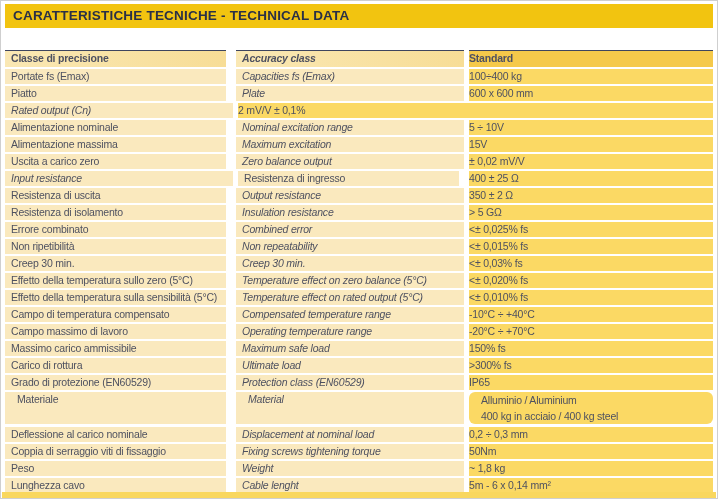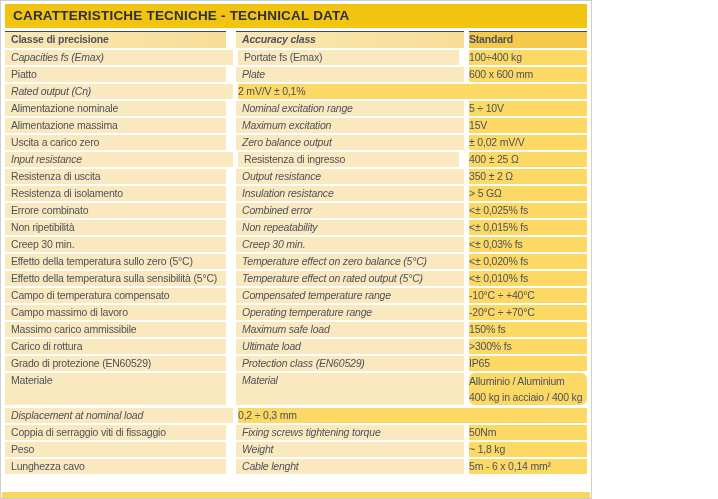--- a/index.html
+++ b/index.html
@@ -1,38 +1,38 @@
 <!DOCTYPE html>
 <html style="--title-bar-bg: #F2C410; --title-text: #2A3047; --row-bg: #FAE9BE; --value-bg: #FBD964; --standard-bg: #F5C94A; --header-border: #3E455E; --text: #4E5160; --bottom-strip: #F9D75E;"><head>
 <meta charset="utf-8">
 <style>
   html, body { margin: 0; padding: 0; background: #ffffff; }
   .page {
     position: relative;
-    width: 592px;
+    width: 718px;
     height: 499px;
     box-sizing: border-box;
     border: 1px solid #cfcfcf;
     background: #ffffff;
     font-family: "Liberation Sans", sans-serif;
     overflow: hidden;
   }
   .title-bar {
     margin: 3px 4px 0 4px;
     height: 24px;
     line-height: 24px;
     background: var(--title-bar-bg, #F2C410);
     color: var(--title-text, #2A3047);
     font-size: 13.5px;
     font-weight: bold;
     padding-left: 8px;
     letter-spacing: 0.2px;
   }
   .tbl {
-    margin: 3px 4px 0 4px;
+    margin: 22px 4px 0 4px;
   }
   .row { display: flex; margin-bottom: 2px; }
   .row.gap { margin-top: 3px; }
   .cell {
     box-sizing: border-box;
     height: 15px;
     line-height: 15px;
     font-size: 10.5px;
     letter-spacing: -0.2px;
     color: var(--text, #4E5160);
@@ -53,21 +53,21 @@
     font-style: italic;
   }
   .c3 {
     flex: 1;
     text-align: left;
     background: var(--value-bg, #FBD964);
   }
   .row.header .cell { font-weight: bold; border-top: 1.5px solid var(--header-border, #3E455E); height: 17px; line-height: 15px; }
   .row.header .c1, .row.header .c2 { background: linear-gradient(to right, #FAE8B4, #F7DD96); }
   .row.header .c3 { background: var(--standard-bg, #F5C94A); }
-  .row.tall .cell { height: 32px; }
+  .row.tall .cell { height: 32px; padding-left: 12px; }
   .row.tall .c3 { white-space: pre-line; line-height: 16px; border-radius: 6px; }
   .bottom-strip {
     position: absolute;
     left: 1px;
     right: 1px;
     bottom: 0;
     height: 6px;
     background: var(--bottom-strip, #F9D75E);
   }
 </style>
@@ -78,22 +78,22 @@
   <div class="title-bar">CARATTERISTICHE TECNICHE - TECHNICAL DATA</div>
 
   <div class="tbl">
     <div class="row header">
       <div class="cell c1">Classe di precisione</div>
       <div class="cell c2">Accuracy class</div>
       <div class="cell c3">Standard</div>
     </div>
     <div id="rows">
   <div class="row">
+    <div class="cell c1">Portate fs (Emax)</div>
     <div class="cell c2">Capacities fs (Emax)</div>
-    <div class="cell c1">Portate fs (Emax)</div>
     <div class="cell c3">100÷400 kg</div>
   </div>
 
   <div class="row">
     <div class="cell c1">Piatto</div>
     <div class="cell c2">Plate</div>
     <div class="cell c3">600 x 600 mm</div>
   </div>
 
   <div class="row">
@@ -198,20 +198,21 @@
   </div>
 
   <div class="row tall">
     <div class="cell c1">Materiale</div>
     <div class="cell c2">Material</div>
     <div class="cell c3">Alluminio / Aluminium
 400 kg in acciaio / 400 kg steel</div>
   </div>
 
   <div class="row gap">
+    <div class="cell c1">Deflessione al carico nominale</div>
     <div class="cell c2">Displacement at nominal load</div>
     <div class="cell c3">0,2 ÷ 0,3 mm</div>
   </div>
 
   <div class="row">
     <div class="cell c1">Coppia di serraggio viti di fissaggio</div>
     <div class="cell c2">Fixing screws tightening torque</div>
     <div class="cell c3">50Nm</div>
   </div>
 

